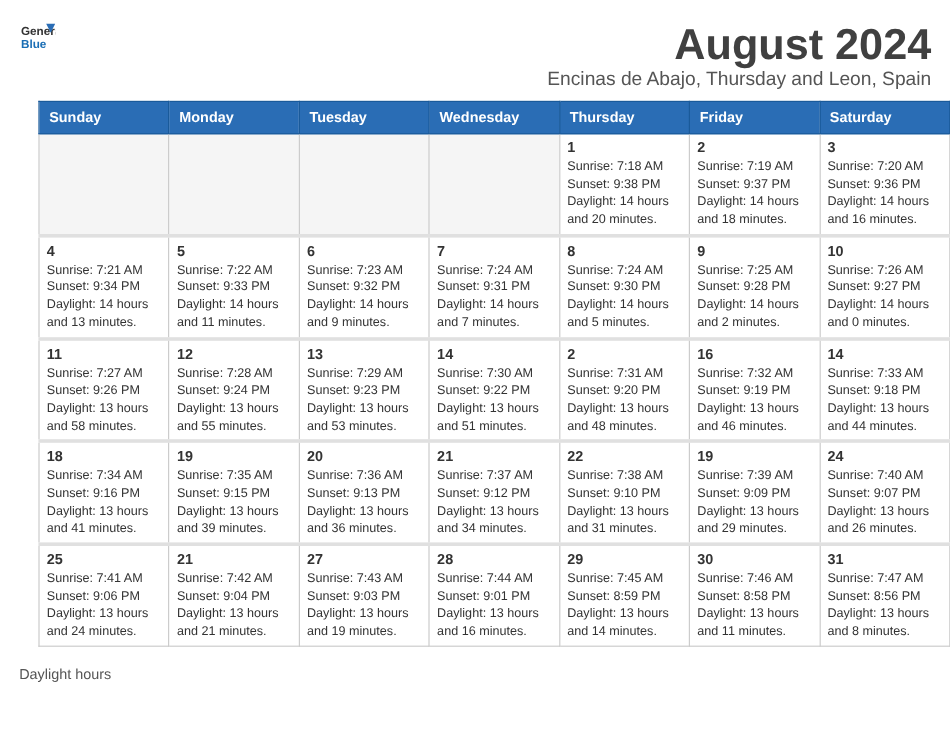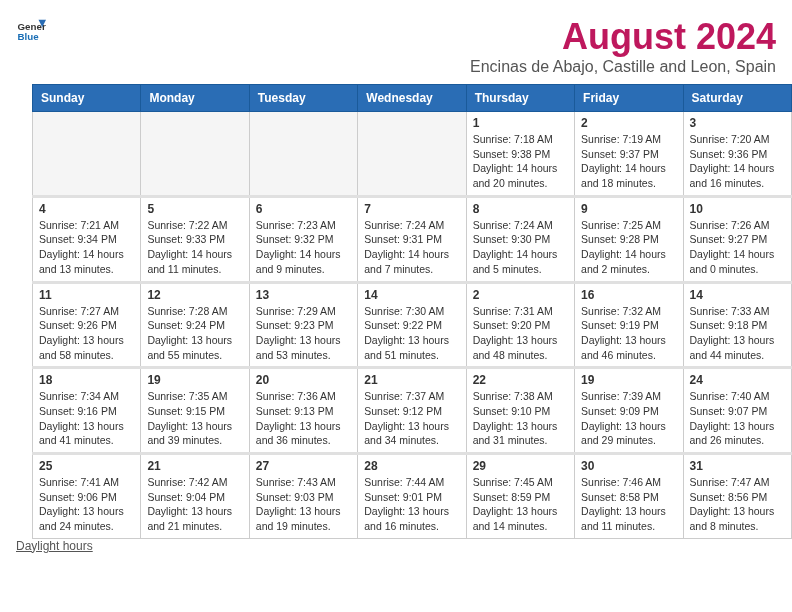--- a/index.html
+++ b/index.html
@@ -24,21 +24,21 @@
     .logo-icon {
       width: 30px;
       height: 30px;
     }
     .title-area {
       text-align: right;
     }
     .main-title {
       font-size: 36px;
       font-weight: bold;
-      color: #be185d;
+      color: #404040;
     }
     .subtitle {
       font-size: 16px;
       color: #555;
     }
     .calendar {
       width: 100%;
       border-collapse: collapse;
       font-size: 11px;
       margin-left: 16px;
@@ -71,40 +71,39 @@
     }
     .day-info {
       color: #333;
       line-height: 1.4;
       font-size: 10.5px;
     }
     .row-separator {
       border-top: 3px solid #e0e0e0;
     }
     .footer-note {
-      margin-top: 0;
+      margin-top: 16px;
       font-size: 12px;
       color: #555;
-      text-decoration: underline;
     }
   </style>
 </head>
 <body>
 
 <div class="header-section">
   <div class="logo">
     <svg class="logo-icon" viewBox="0 0 40 40" xmlns="http://www.w3.org/2000/svg">
       <text x="2" y="18" font-size="13" font-weight="bold" fill="#333">General</text>
       <text x="2" y="32" font-size="13" font-weight="bold" fill="#1a6eb5">Blue</text>
       <polygon points="30,5 40,5 35,15" fill="#2a6db5"></polygon>
     </svg>
   </div>
   <div class="title-area">
     <div class="main-title">August 2024</div>
-    <div class="subtitle">Encinas de Abajo, Castille and Leon, Spain</div>
+    <div class="subtitle">Encinas de Abajo, Thursday and Leon, Spain</div>
   </div>
 </div>
 
 <table class="calendar">
   <thead>
     <tr>
     <th>Sunday</th>
         <th>Monday</th>
         <th>Tuesday</th>
         <th>Wednesday</th>

